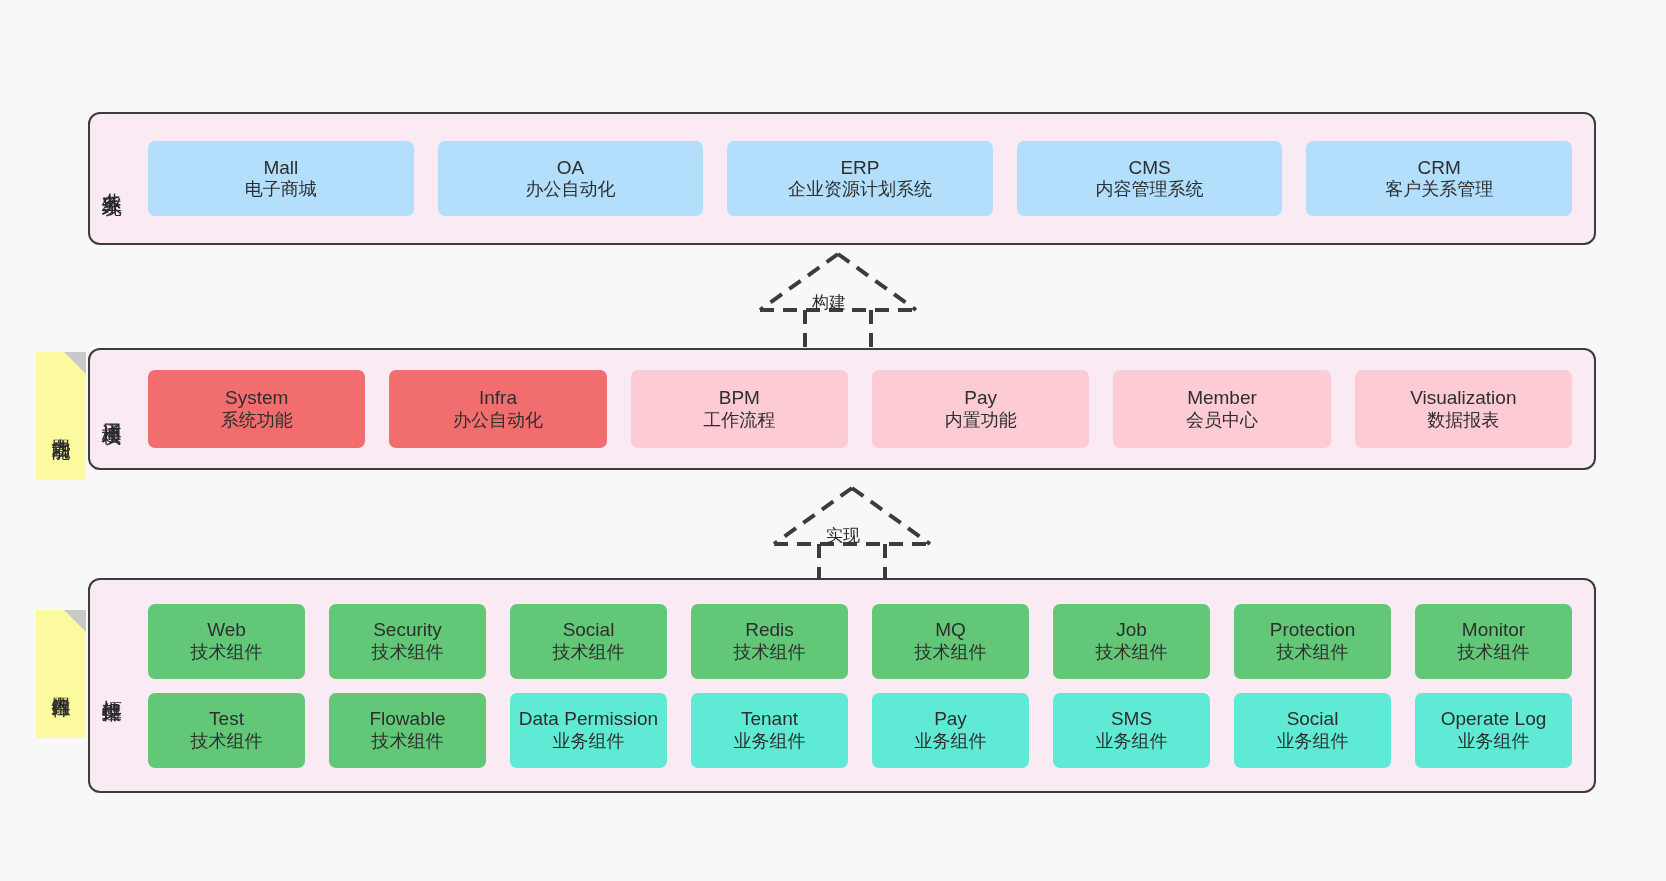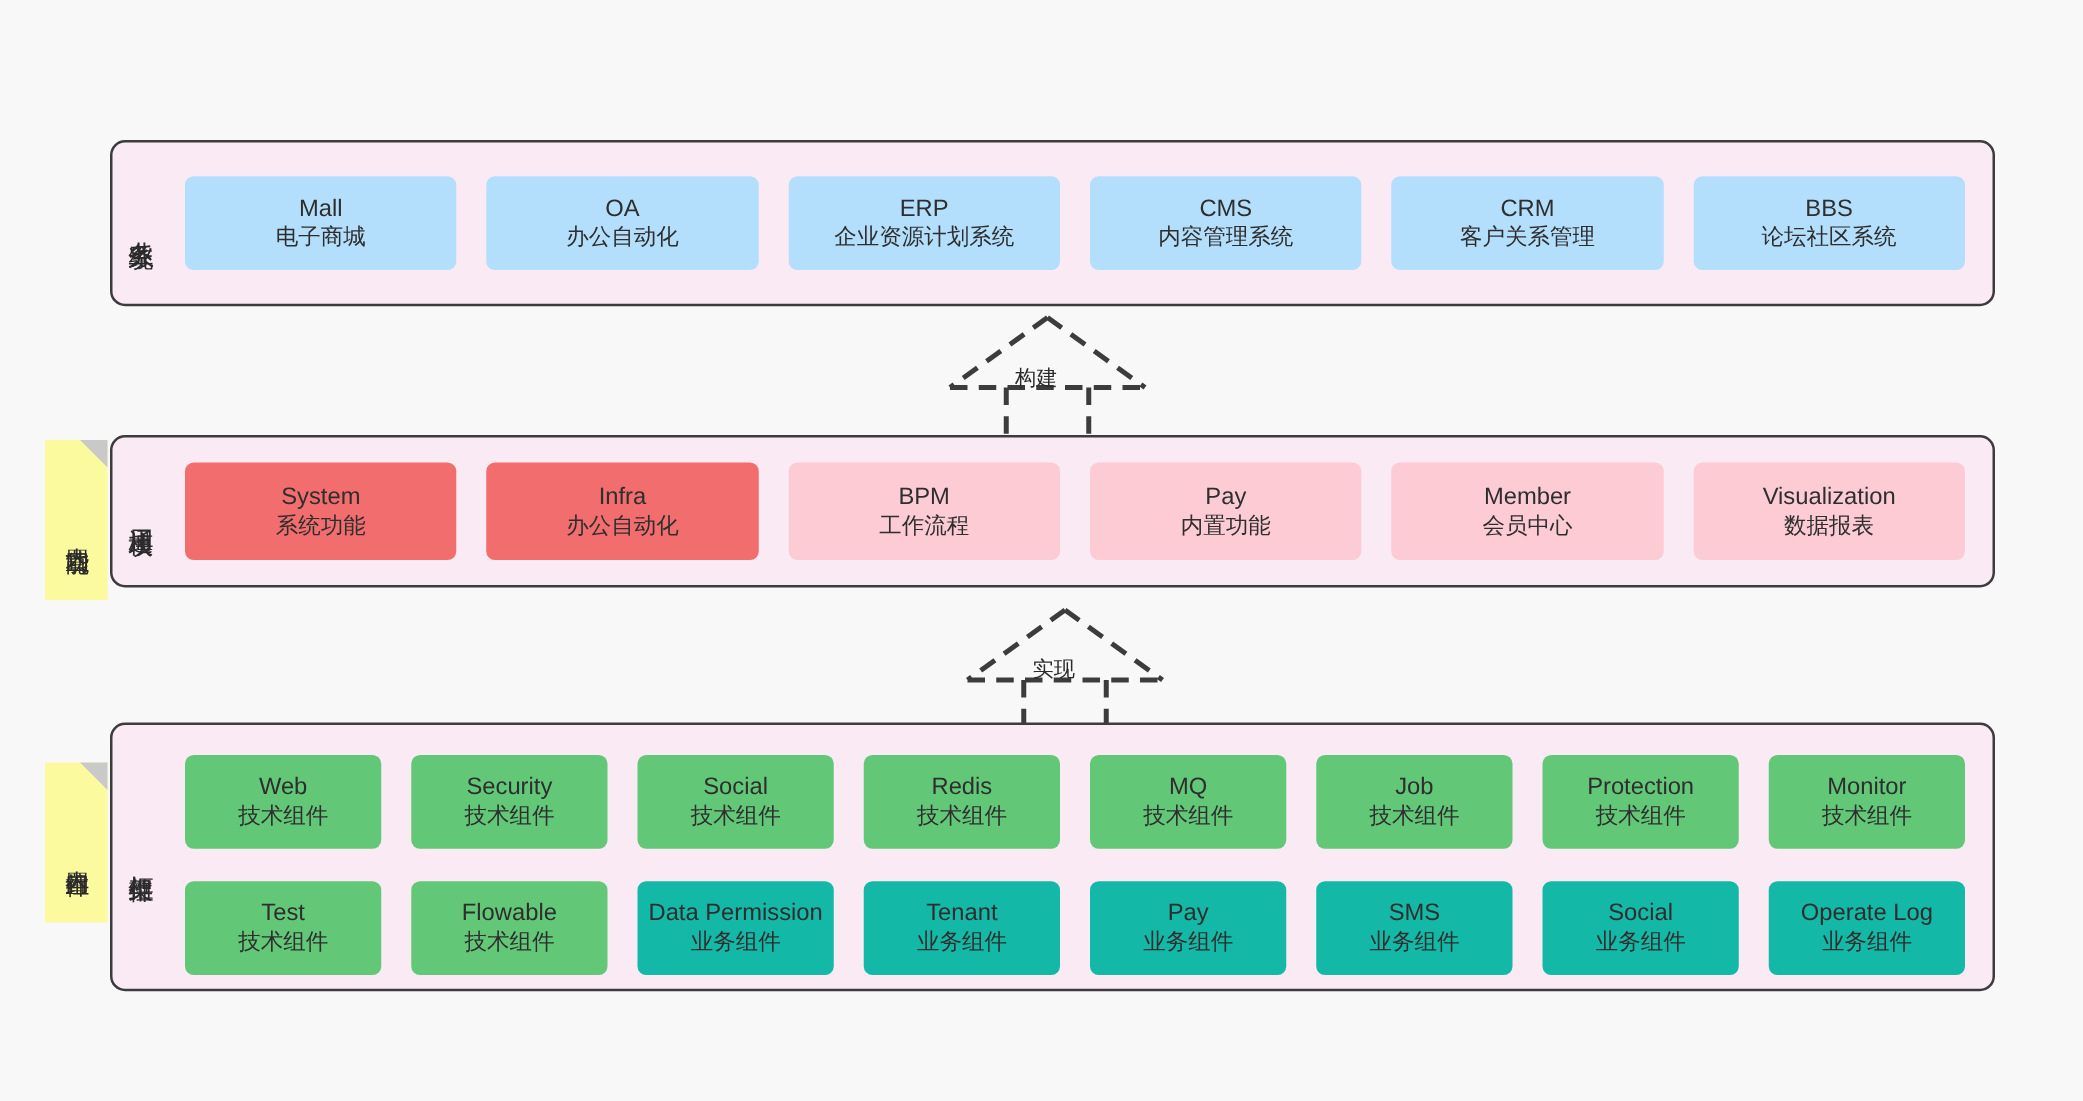--- a/index.html
+++ b/index.html
@@ -82,33 +82,33 @@
     flex: 1 1 0;
     min-width: 0;
   }
   .card .en  { font-size: 19px; }
   .card .cn  { font-size: 18px; }
 
   .blue        { background: #b3dffc; }
   .red-strong  { background: #f26d6d; }
   .red-light   { background: #fccbd3; }
   .green-strong{ background: #62c878; }
-  .green-light { background: #14b8a6; }
+  .green-light { background: #5eead4; }
 
   
   #layer-business { left: 88px;  top: 112px; width: 1508px; height: 133px; }
   #layer-business .card { height: 75px; }
 
   
   #layer-modules { left: 88px;  top: 348px; width: 1508px; height: 122px; }
   #layer-modules .card { height: 78px; }
 
   
   #layer-framework { left: 88px; top: 578px; width: 1508px; height: 215px; }
-  #layer-framework .card { height: 75px; margin-top: 12px; }
+  #layer-framework .card { height: 75px; }
 
   
   .sticky {
     position: absolute;
     width: 50px;
     background: #fcfa9e;
     color: #2b2b2b;
     font-size: 19px;
     line-height: 1.15;
     display: flex;
@@ -171,24 +171,20 @@
         <span class="cn">企业资源计划系统</span>
       </div>
       <div class="card blue">
         <span class="en">CMS</span>
         <span class="cn">内容管理系统</span>
       </div>
       <div class="card blue">
         <span class="en">CRM</span>
         <span class="cn">客户关系管理</span>
       </div>
-      <div class="card blue">
-        <span class="en">BBS</span>
-        <span class="cn">论坛社区系统</span>
-      </div>
     </div>
   </div>
 
   <svg class="connector" id="conn-build" viewBox="0 0 180 100">
     <path d="M90 6 L168 62 M90 6 L12 62 M12 62 L168 62" fill="none" stroke="#3c3c3c" stroke-width="4" stroke-dasharray="14,9" stroke-linecap="butt"></path>
     <path d="M57 62 L57 100 M123 62 L123 100" fill="none" stroke="#3c3c3c" stroke-width="4" stroke-dasharray="14,9"></path>
   </svg>
   <div class="connector-label" id="label-build">构建</div>
 
   <div class="sticky" id="sticky-func">

